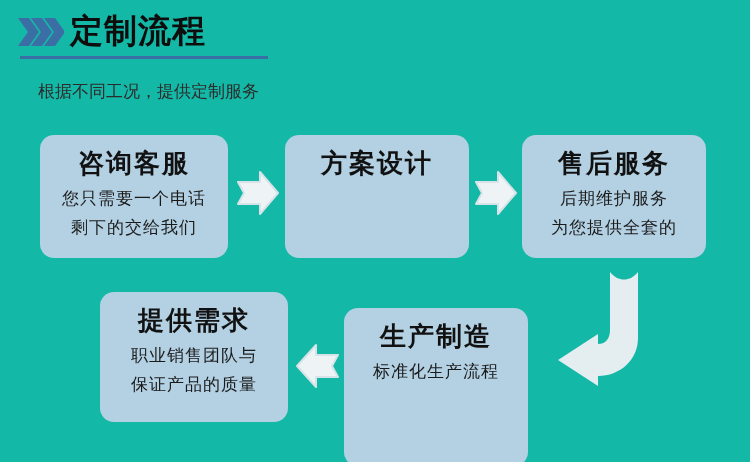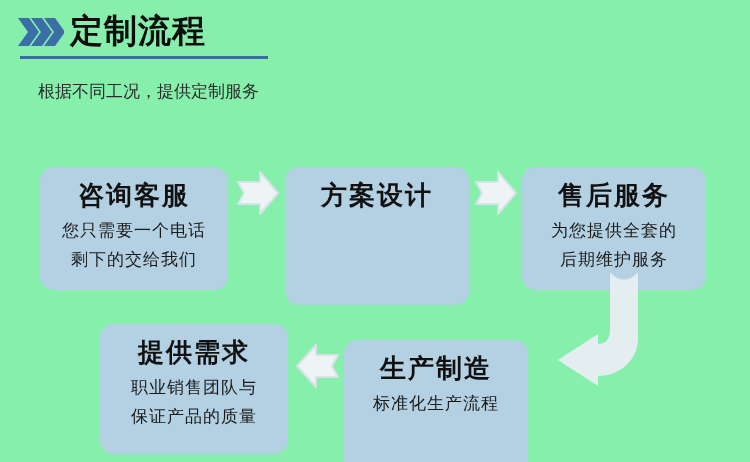--- a/index.html
+++ b/index.html
@@ -7,21 +7,21 @@
     padding: 0;
     background: #ffffff;
   }
   body {
     font-family: "Liberation Sans", "DejaVu Sans", sans-serif;
   }
   #page {
     position: relative;
     width: 750px;
     height: 462px;
-    background: #86efac;
+    background: #14b8a6;
     overflow: hidden;
   }
 
   
   .header {
     position: absolute;
     left: 18px;
     top: 10px;
     width: 300px;
     height: 52px;
@@ -71,21 +71,20 @@
   .flow-box {
     position: absolute;
     background: #b3d1e3;
     border-radius: 14px;
     box-sizing: border-box;
     display: flex;
     flex-direction: column;
     align-items: center;
     justify-content: flex-start;
     padding-top: 11px;
-    margin-top: 32px;
   }
   .box-title {
     font-family: "DejaVu Sans", "Liberation Sans", sans-serif;
     font-size: 26px;
     font-weight: bold;
     line-height: 34px;
     color: #111111;
     letter-spacing: 2px;
     white-space: nowrap;
   }
@@ -96,21 +95,21 @@
     line-height: 29px;
     color: #1a1a1a;
     text-align: center;
     letter-spacing: 1px;
     white-space: nowrap;
   }
   .box-desc .line { display: block; }
 
   
   #box-1 { left: 40px;  top: 135px; width: 188px; height: 123px; }
-  #box-2 { left: 285px; top: 135px; width: 184px; height: 138px; }
+  #box-2 { left: 285px; top: 135px; width: 184px; height: 123px; }
   #box-3 { left: 522px; top: 135px; width: 184px; height: 123px; }
   #box-4 { left: 100px; top: 292px; width: 188px; height: 130px; }
   #box-5 { left: 344px; top: 308px; width: 184px; height: 158px; }
 
   
   .connector {
     position: absolute;
     display: block;
   }
   #arrow-1-2 { left: 236px; top: 168px; width: 44px; height: 50px; }
@@ -147,22 +146,22 @@
 
   <div class="flow-box" id="box-2">
     <div class="box-title">方案设计</div>
     <div class="box-desc">
     </div>
   </div>
 
   <div class="flow-box" id="box-3">
     <div class="box-title">售后服务</div>
     <div class="box-desc">
+      <span class="line">后期维护服务</span>
       <span class="line">为您提供全套的</span>
-      <span class="line">后期维护服务</span>
     </div>
   </div>
 
   <div class="flow-box" id="box-4">
     <div class="box-title">提供需求</div>
     <div class="box-desc">
       <span class="line">职业销售团队与</span>
       <span class="line">保证产品的质量</span>
     </div>
   </div>

